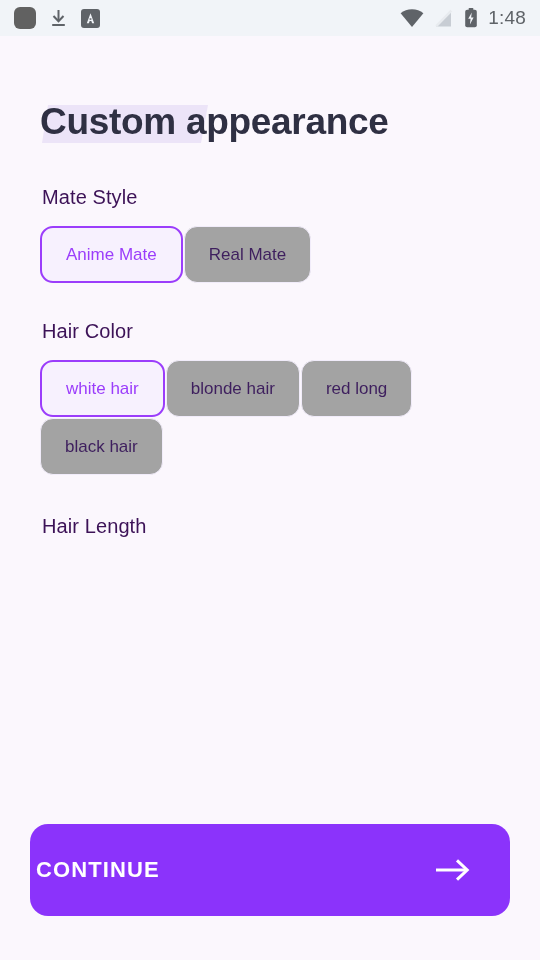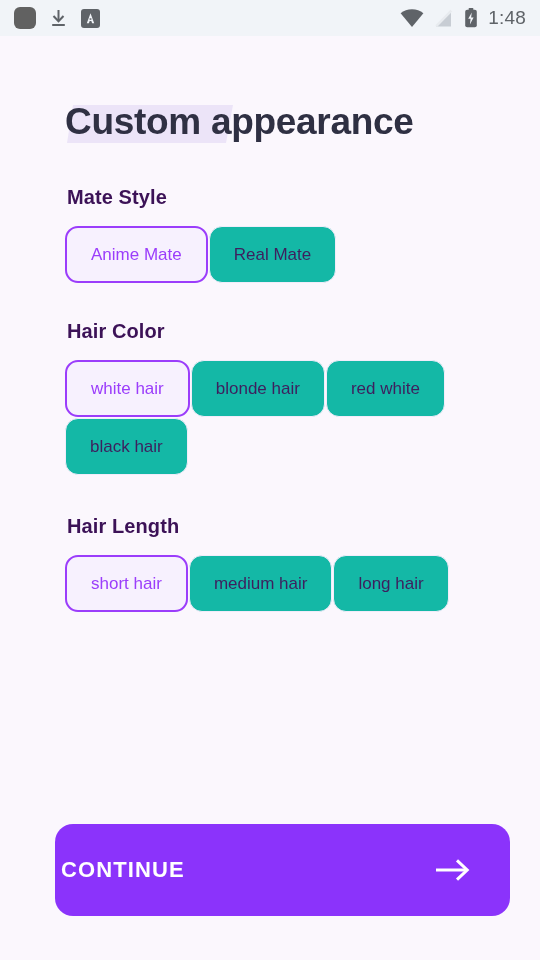--- a/index.html
+++ b/index.html
@@ -51,21 +51,20 @@
     color: #5f6368;
     letter-spacing: .2px;
     font-family: "Liberation Sans", sans-serif;
   }
 
   
   .page {
     position: relative;
     height: 924px;
     box-sizing: border-box;
-    margin-left: 25px;
   }
   .scroll-area {
     position: absolute;
     top: 0;
     left: 0;
     right: 0;
     bottom: 0;
     padding: 0 40px;
     box-sizing: border-box;
     overflow: hidden;
@@ -95,40 +94,40 @@
     color: #2f3043;
     letter-spacing: -0.3px;
   }
 
   .section {
     margin-top: 32px;
   }
   .section-title {
     margin: 0 0 17px 2px;
     font-size: 20px;
-    font-weight: bold;
+    font-weight: normal;
     color: #3c1257;
     letter-spacing: .1px;
   }
 
   .chip-row {
     display: flex;
     flex-wrap: wrap;
     gap: 1px;
   }
   .chip {
     box-sizing: border-box;
     height: 57px;
     padding: 0 24px;
     display: inline-flex;
     align-items: center;
     justify-content: center;
     border-radius: 13px;
     font-size: 17px;
-    background: #14b8a6;
+    background: #a3a3a3;
     border: 1.5px solid #f1ecfa;
     color: #3e1f5e;
     white-space: nowrap;
   }
   .chip.selected {
     background: #f7f1fe;
     border: 2px solid #9b3dfb;
     color: #9b3dfb;
   }
 
@@ -230,32 +229,27 @@
         <button class="chip selected">Anime Mate</button>
         <button class="chip">Real Mate</button>
       </div>
     </div>
 
     <div class="section section--hair-color">
       <h2 class="section-title">Hair Color</h2>
       <div class="chip-row">
         <button class="chip selected">white hair</button>
         <button class="chip">blonde hair</button>
-        <button class="chip">red white</button>
+        <button class="chip">red long</button>
         <button class="chip">black hair</button>
       </div>
     </div>
 
     <div class="section section--hair-length">
       <h2 class="section-title">Hair Length</h2>
-      <div class="chip-row">
-        <button class="chip selected">short hair</button>
-        <button class="chip">medium hair</button>
-        <button class="chip">long hair</button>
-      </div>
     </div>
 
 
   </div>
 
   <div class="cta-wrap">
     <button class="cta-button">
       <span>CONTINUE</span>
       <span class="cta-arrow">
         <svg width="38" height="26" viewBox="0 0 38 26">

